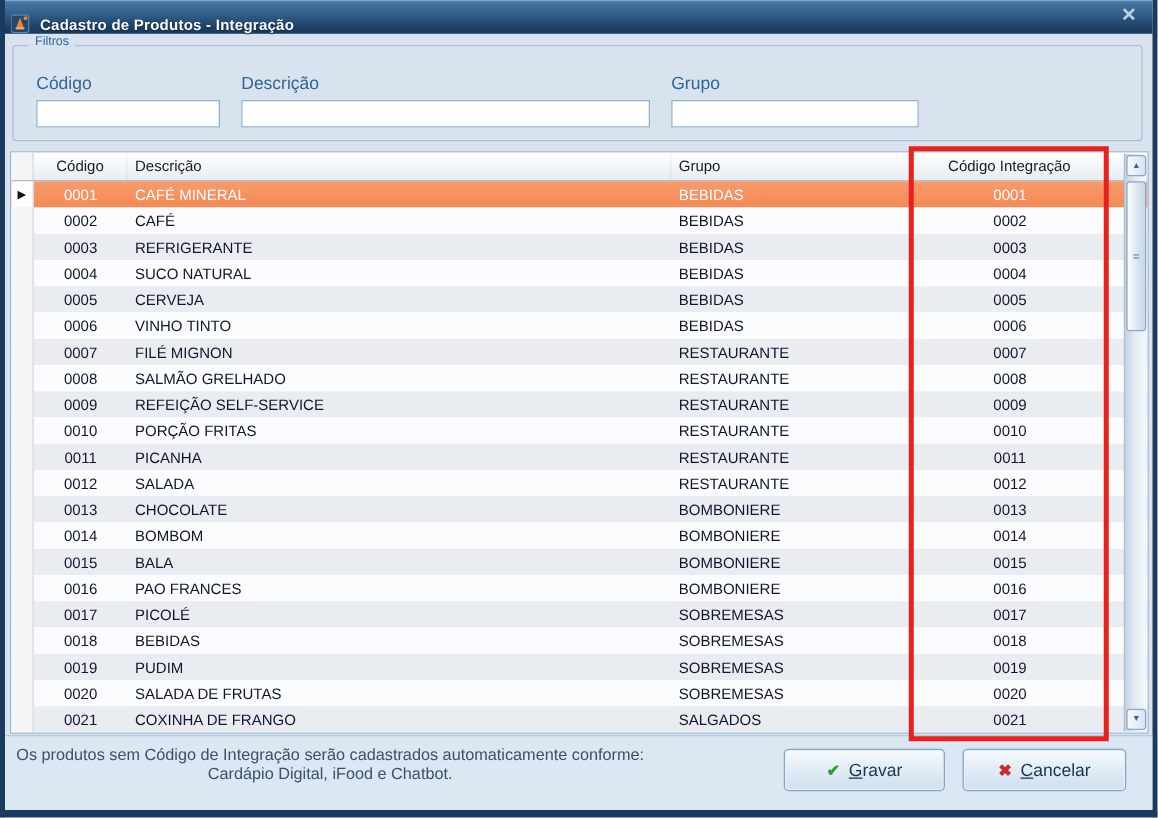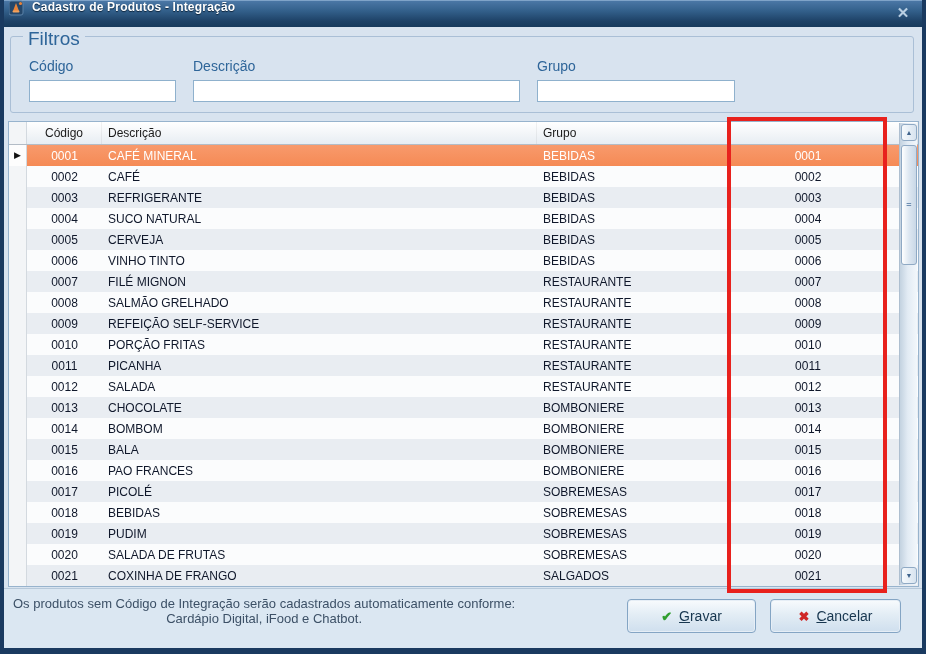--- a/index.html
+++ b/index.html
@@ -3,32 +3,32 @@
 <meta charset="utf-8">
 <style>
   html,body{margin:0;padding:0;background:#9aa7b4;}
   *{box-sizing:border-box;font-family:"Liberation Sans",sans-serif;}
   .window{position:relative;width:926px;height:654px;background:#d8e3ef;
           border-left:4px solid #1a3a60;border-right:4px solid #1a3a60;border-bottom:6px solid #1a3a60;
           overflow:hidden;}
   
   .titlebar{position:absolute;left:-4px;top:0;width:926px;height:27px;
             background:linear-gradient(180deg,#4d79a8 0%,#33608b 40%,#1e4267 78%,#173a5c 100%);
-            box-shadow:inset 0 1px 0 #7fa3c8;display:flex;align-items:flex-start;}
+            box-shadow:inset 0 1px 0 #7fa3c8;display:flex;align-items:flex-end;}
   .app-icon{width:16px;height:16px;margin-left:9px;margin-right:7px;flex:0 0 auto;}
   .title-text{color:#ffffff;font-size:12px;font-weight:bold;letter-spacing:.2px;text-shadow:0 1px 1px #0b2239;}
   .close-btn{position:absolute;right:13px;top:3px;width:20px;height:20px;color:#b9cfe3;
              font-size:15px;font-weight:bold;text-align:center;line-height:20px;cursor:pointer;}
   
   .client{position:absolute;left:0;top:27px;width:918px;height:621px;}
   
   .filters{position:absolute;left:6px;top:9px;width:904px;height:77px;
            border:1px solid #aabfd6;border-radius:3px;}
   .filters-label{position:absolute;left:12px;top:-9px;background:#d8e3ef;padding:0 5px;
-                 color:#2e6599;font-size:19px;}
+                 color:#2e6599;font-size:10px;}
   .f-label{position:absolute;color:#2e6599;font-size:14px;top:21px;}
   .f-input{position:absolute;top:43px;height:22px;border:1px solid #8fb1cd;background:#ffffff;
            font-size:12px;padding:0 4px;outline:none;}
   .lbl-codigo{left:18px;} .in-codigo{left:18px;width:147px;}
   .lbl-desc{left:182px;}  .in-desc{left:182px;width:327px;}
   .lbl-grupo{left:526px;} .in-grupo{left:526px;width:198px;}
   
   .grid{position:absolute;left:4px;top:94px;width:911px;height:466px;background:#ffffff;
         border:1px solid #97b3cd;overflow:hidden;}
   .grid-header{display:flex;height:23px;background:linear-gradient(180deg,#ffffff 0%,#f2f5f8 55%,#e7edf3 100%);
@@ -106,20 +106,21 @@
       <span class="f-label lbl-grupo">Grupo</span>
       <input class="f-input in-grupo" type="text" value="" style="">
     </div>
 
     <div class="grid">
       <div class="grid-header">
         <div class="hcell sel"></div>
         <div class="hcell c-codigo">Código</div>
         <div class="hcell c-desc">Descrição</div>
         <div class="hcell c-grupo">Grupo</div>
+        <div class="hcell c-integ">Código Integração</div>
         <div class="hcell c-fill"></div>
       </div>
       <div class="grid-body">
           <div class="grid-row selected">
     <div class="cell sel">
       <span class="arrow">▶</span>
     </div>
     <div class="cell c-codigo">0001</div>
     <div class="cell c-desc">CAFÉ MINERAL</div>
     <div class="cell c-grupo">BEBIDAS</div>

